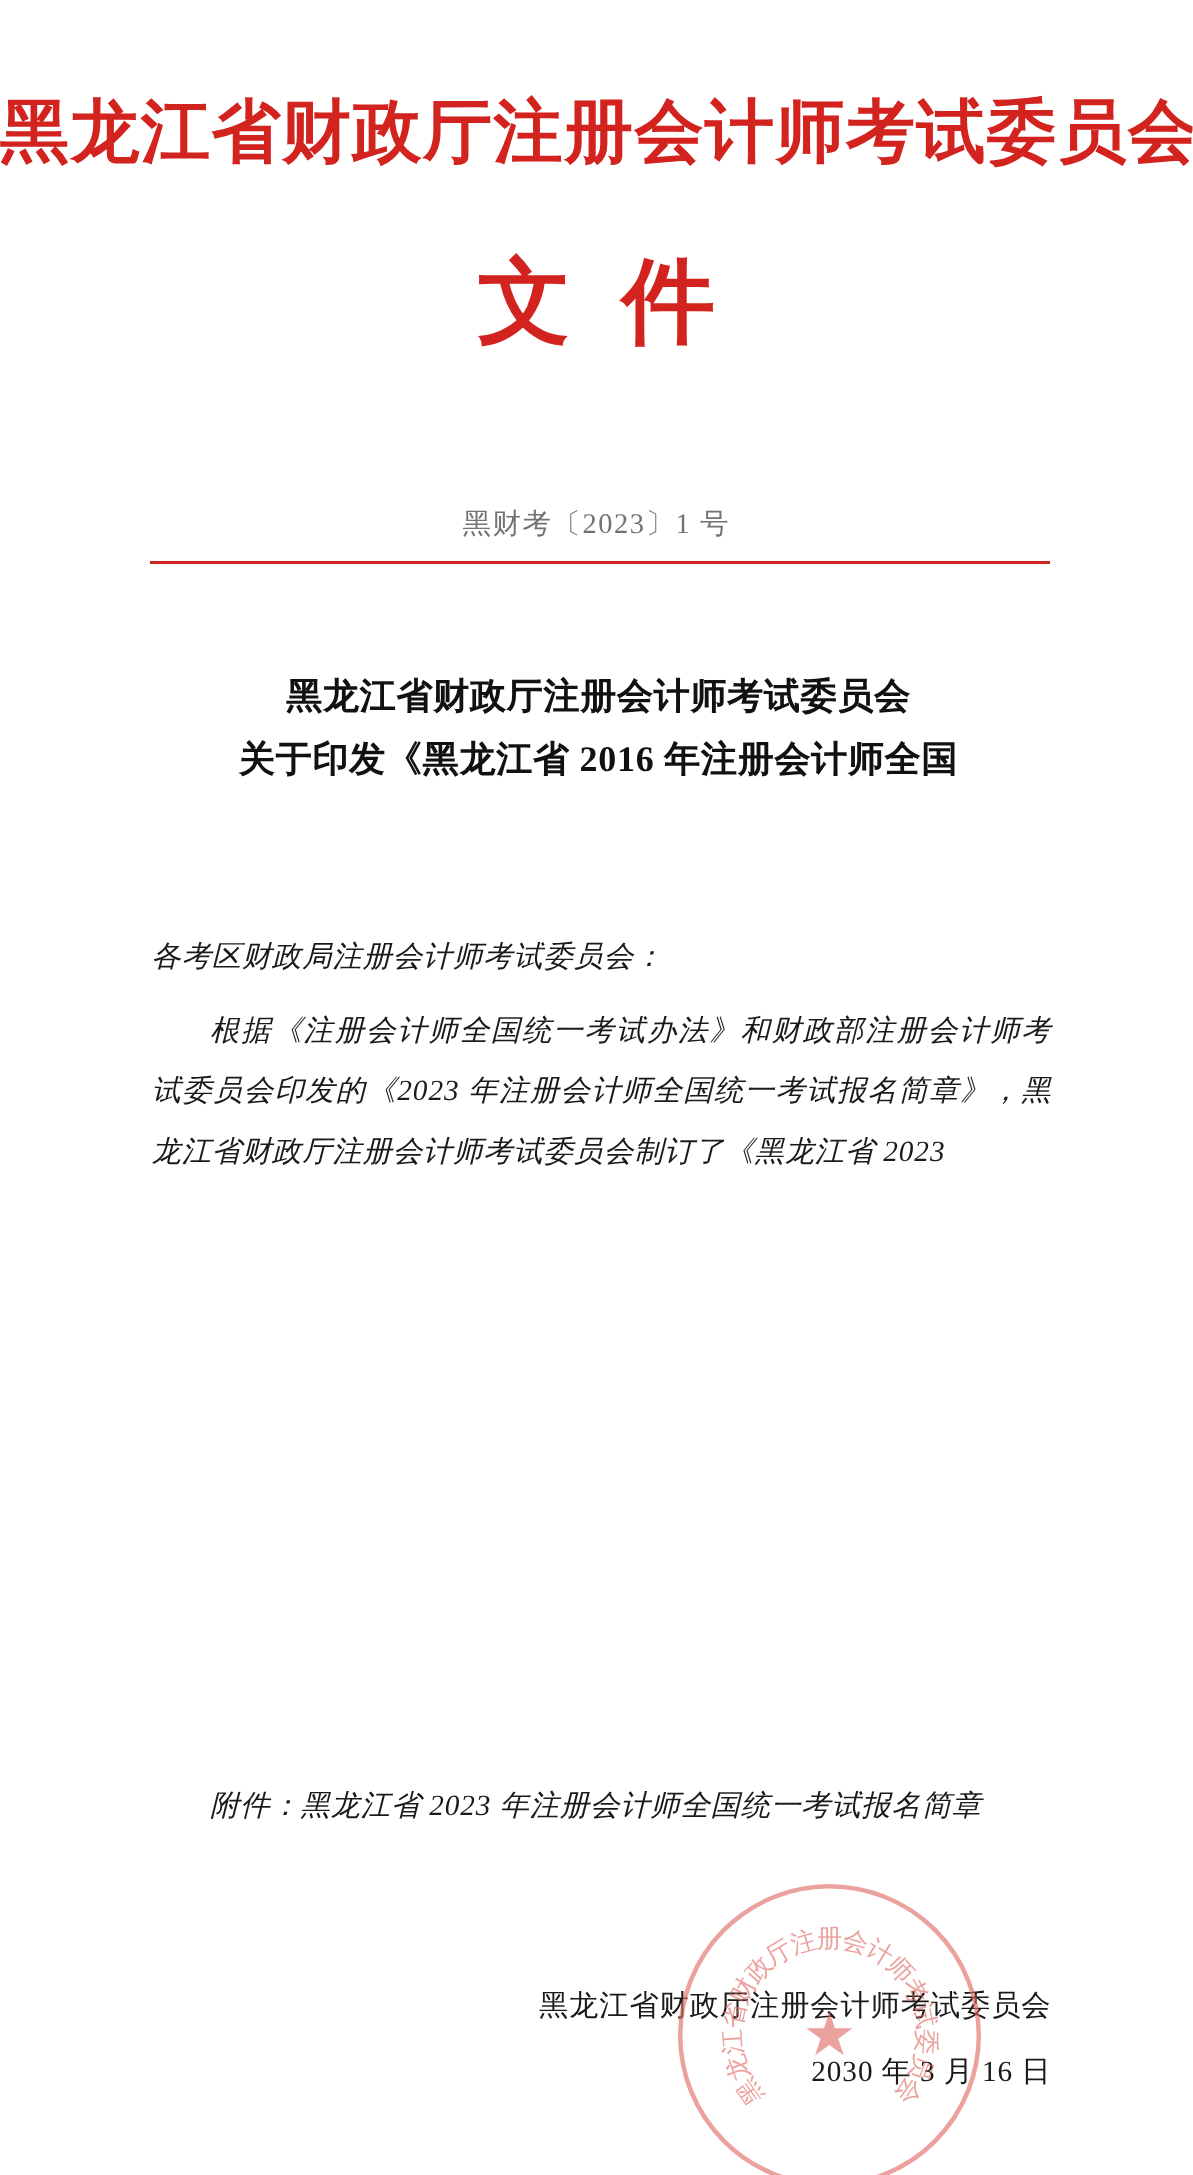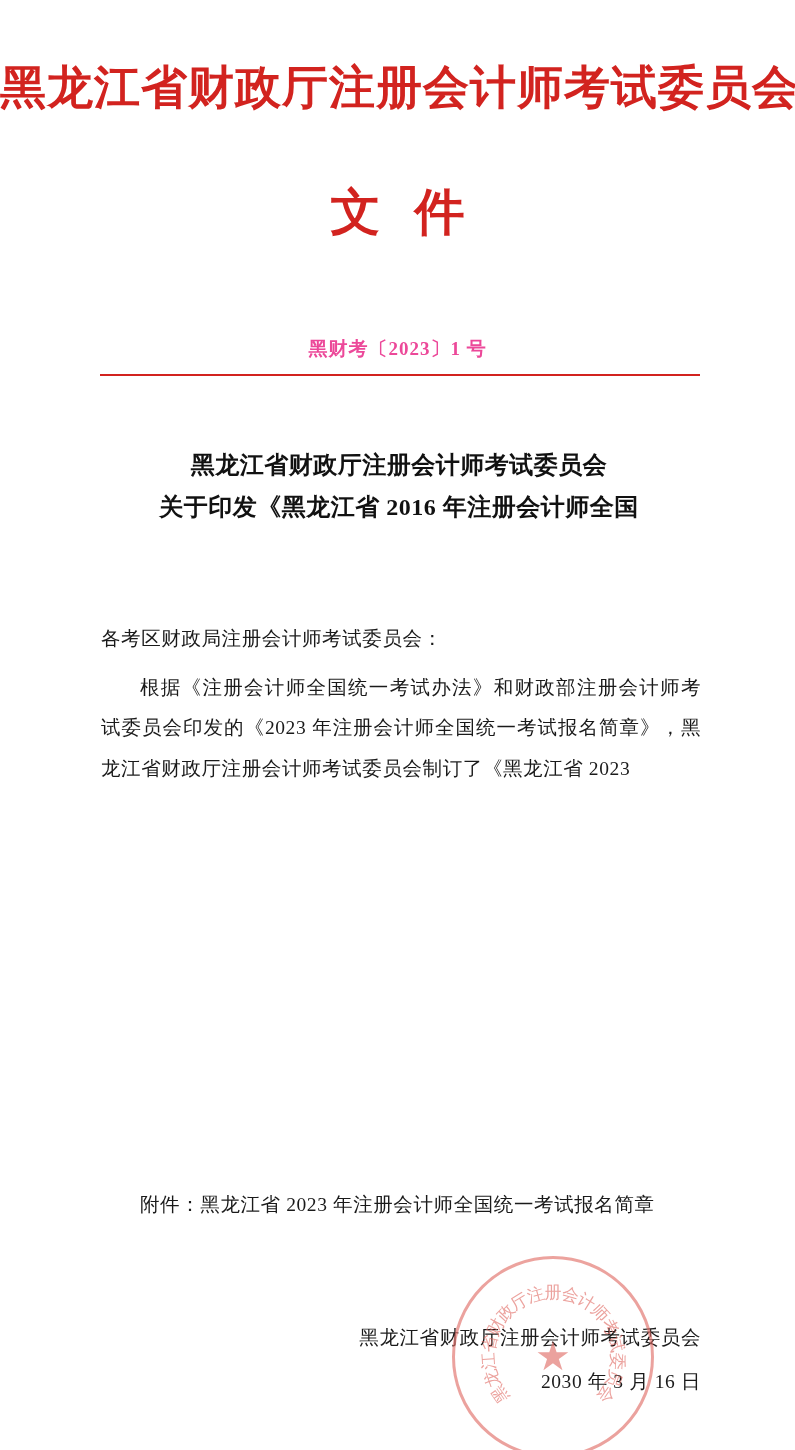--- a/index.html
+++ b/index.html
@@ -36,38 +36,37 @@
     font-weight: bold;
     font-size: 46px;
     letter-spacing: 1px;
     color: #d2231f;
     line-height: 1.15;
     white-space: nowrap;
   }
   .masthead-line2 {
     font-family: Liberation Mono, monospace;
     font-weight: bold;
-    font-size: 50px;
+    font-size: 62px;
     color: #d2231f;
-    margin-top: 64px;
+    margin-top: 44px;
     letter-spacing: 34px;
     padding-left: 34px;
   }
 
   
   .doc-number {
     position: absolute;
     top: 336px;
     left: 0;
     width: 795px;
     text-align: center;
     font-size: 19px;
     letter-spacing: 1px;
-    color: #ec4899;
-    font-weight: bold;
+    color: #737373;
   }
   .red-rule {
     position: absolute;
     top: 374px;
     left: 100px;
     width: 600px;
     height: 2px;
     background: #d2231f;
   }
 
@@ -91,20 +90,21 @@
   
   .body-block {
     position: absolute;
     left: 101px;
     width: 600px;
     font-size: 19.5px;
     line-height: 2.07;
     letter-spacing: 0.6px;
     color: #1a1a1a;
     text-align: justify;
+    font-style: italic;
   }
   .salutation { top: 619px; }
   .para-1     { top: 668px; }
   .para-2     { top: 1082px; }
   .attachment { top: 1185px; }
 
   .indent {
     text-indent: 2em;
   }
 

